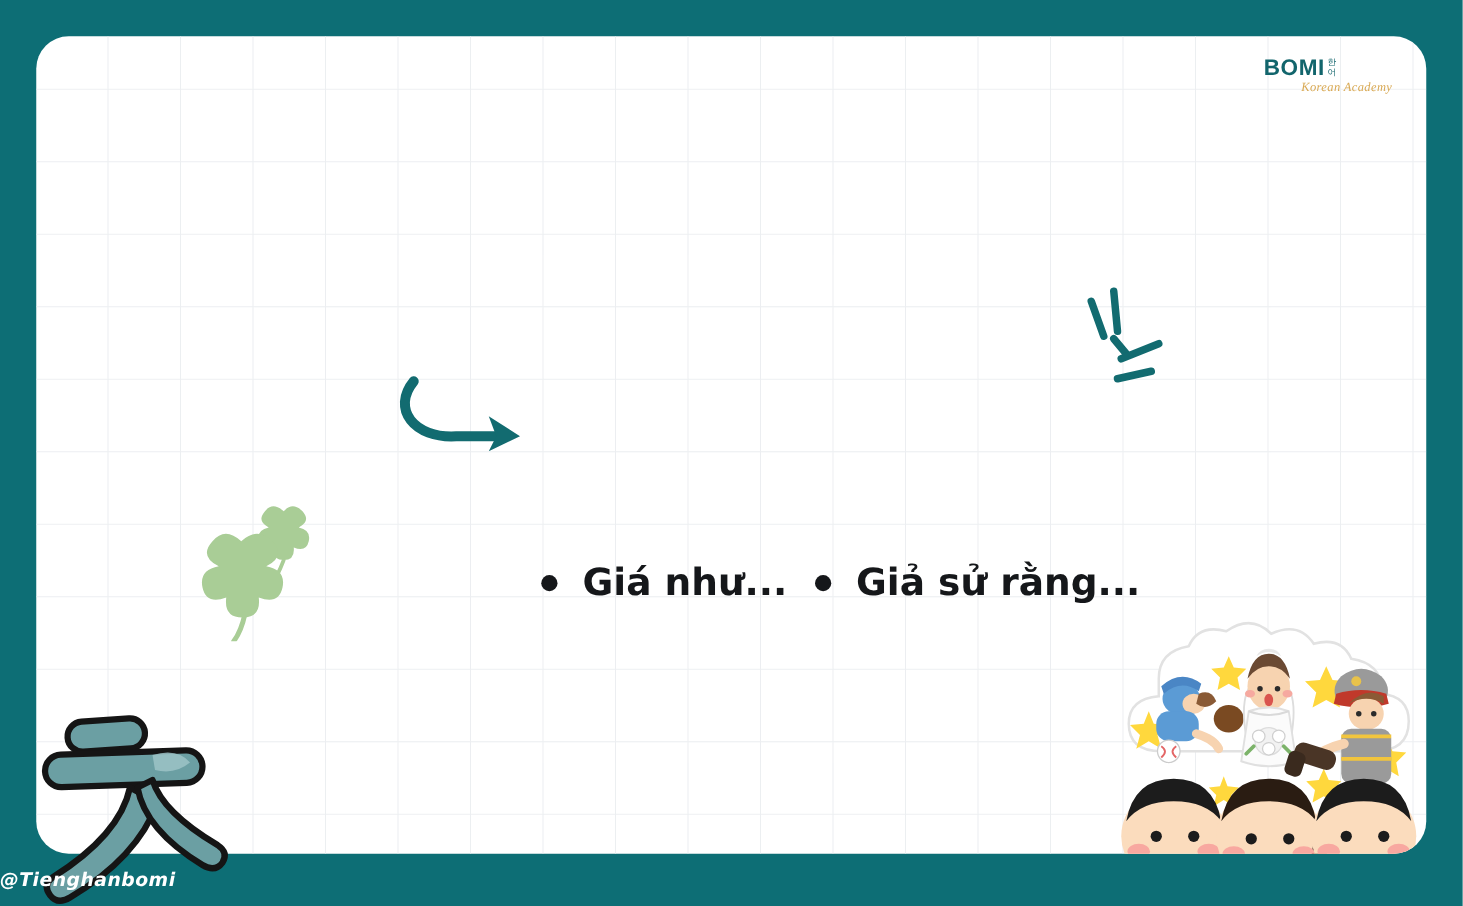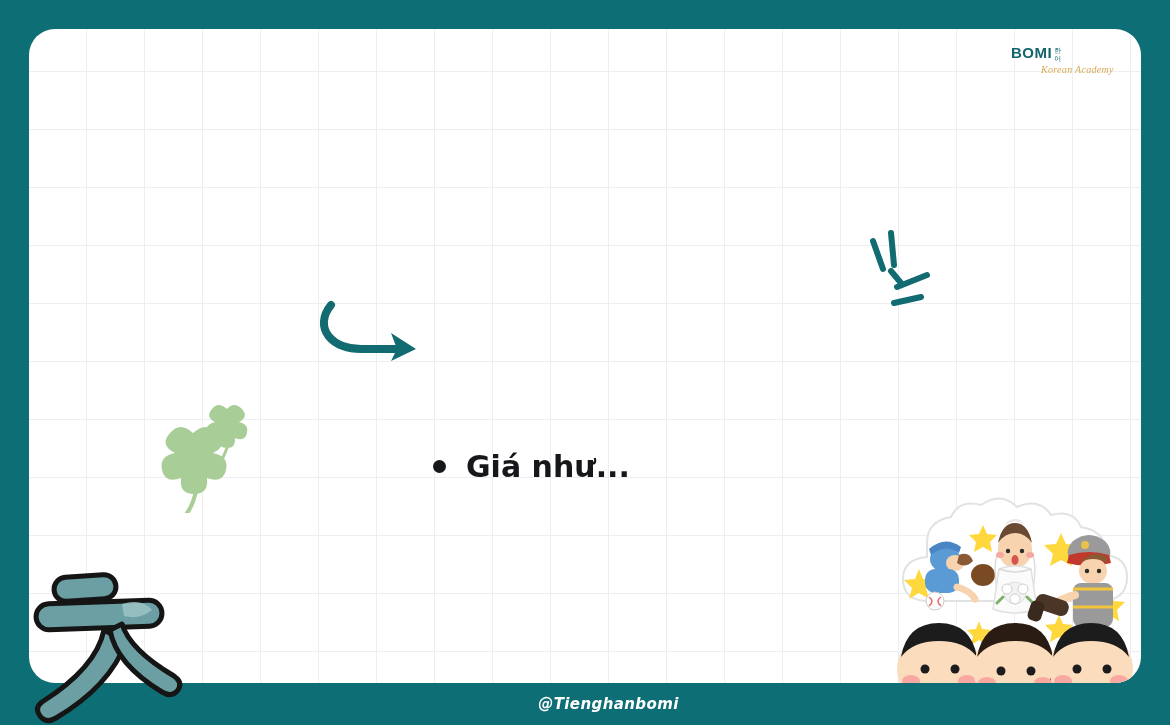--- a/index.html
+++ b/index.html
@@ -36,21 +36,21 @@
 
   
   .logo {
     position:absolute; right:18px; top:16px;
     width:112px; height:58px;
     display:flex; flex-direction:column; align-items:flex-start;
     line-height:1;
   }
   .logo-row { display:flex; align-items:flex-start; gap:2px; }
   .logo-word {
-    font-size:15px; font-weight:bold; letter-spacing:.5px;
+    font-size:18px; font-weight:bold; letter-spacing:.5px;
     color:#12656c; font-family:"Liberation Sans", sans-serif;
   }
   .logo-kr {
     display:flex; flex-direction:column; gap:1px;
     font-size:7px; color:#12656c; margin-top:2px;
   }
   .logo-sub {
     font-size:10px; font-style:italic; color:#d8a852;
     font-family:"Liberation Serif", serif;
     margin-top:3px; margin-left:3px; letter-spacing:.3px;
@@ -126,25 +126,24 @@
   }
   .hand-kr .g { color:#e3b776; }
   .hand-kr .b { color:#a8cddc; }
 
   
   .illus { position:absolute; left:858px; top:468px; width:256px; height:215px; }
 
   
   .footer {
     position:absolute; left:0; right:0; bottom:0; height:42px;
-    display:flex; align-items:center; justify-content:center;
+    display:flex; align-items:center; 
     color:#ffffff; font-size:15px; font-style:italic; font-weight:bold;
     font-family:"DejaVu Sans", sans-serif;
     letter-spacing:.4px;
-    margin-left:47px;
   }
 </style>
 </head>
 <body>
 
 <div class="slide">
 
   <div class="card">
     <div class="grid"></div>
 
@@ -173,20 +172,24 @@
         <line x1="36" y1="62" x2="66" y2="50"></line>
         <line x1="33" y1="78" x2="60" y2="72"></line>
       </g>
     </svg>
 
 
     <div class="bullets">
       <div class="bullet-row">
         <span class="dot"></span>
         <span class="bullet-text">Giá như...</span>
+      </div>
+      <div class="bullet-row">
+        <span class="dot"></span>
+        <span class="bullet-text">Giả sử rằng...</span>
       </div>
     </div>
 
     <svg class="clovers" viewBox="0 0 122 122">
       <g fill="#a9cd96">
 
         <path d="M76 18 q-9 -8 -15 0 q-7 8 3 13 q-10 2 -8 11 q2 9 12 5 q-1 10 8 10 q9 0 8 -10 q10 4 12 -5 q2 -9 -8 -11 q10 -5 3 -13 q-8 -8 -15 0 z"></path>
         <path d="M76 57 q-5 13 -10 20" stroke="#a9cd96" stroke-width="3" fill="none" stroke-linecap="round"></path>
 
         <path d="M42 42 q-13 -12 -23 0 q-11 12 5 20 q-16 3 -13 17 q3 14 19 8 q-2 16 13 16 q15 0 13 -16 q16 6 19 -8 q3 -14 -13 -17 q16 -8 5 -20 q-12 -12 -25 0 z"></path>

